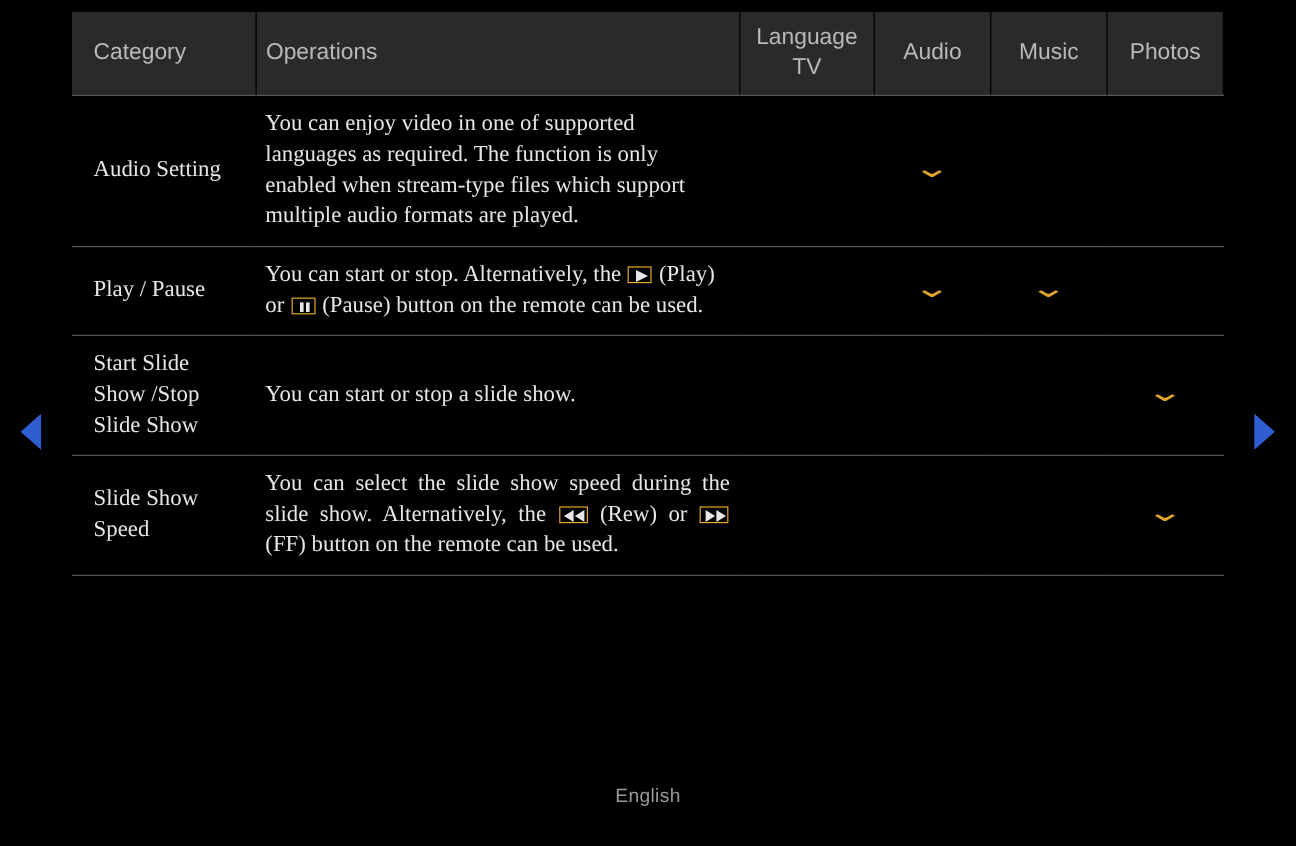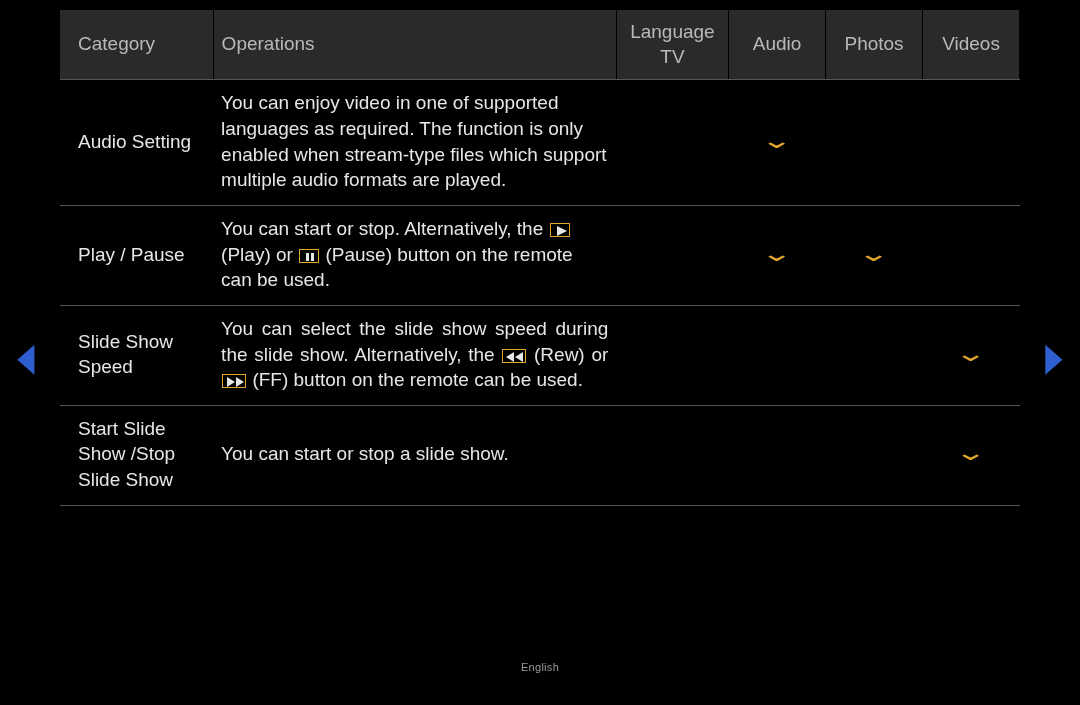--- a/index.html
+++ b/index.html
@@ -42,20 +42,21 @@
   table.maintable thead th:first-child {
     padding-left: 18px;
   }
   table.maintable td {
     font-size: 19px;
     color: #e6e6e6;
     padding: 10px 8px 12px 8px;
     vertical-align: middle;
     border-bottom: 1px solid #555;
     line-height: 1.35;
+    font-family: Liberation Serif, serif;
   }
   table.maintable tbody tr:last-child td {
     border-bottom: 1px solid #555;
   }
   table.maintable thead tr th {
      border-bottom: 1px solid #555;
   }
   col.c-cat   { width: 150px; }
   col.c-ops   { width: 395px; }
   col.c-rec   { width: 110px; }
@@ -110,21 +111,21 @@
     color: #2f5ed0;
     transform: scaleX(0.8) scaleY(1.4);
   }
   .nav-left  { left: 15px; }
   .nav-right { right: 15px; }
   .footer-lang {
     position: absolute;
     left: 0; right: 0;
     bottom: 32px;
     text-align: center;
-    font-size: 11px;
+    font-size: 16px;
     color: #9a9a9a;
     letter-spacing: 0.3px;
   }
 </style>
 </head>
 <body>
 
 <div class="nav-arrow nav-left">◀</div>
 <div class="nav-arrow nav-right">▶</div>
 
@@ -137,22 +138,22 @@
         <col class="c-vid">
         <col class="c-mus">
         <col class="c-pho">
     </colgroup>
     <thead>
       <tr>
         <th>Category</th>
         <th>Operations</th>
         <th class="center">Language TV</th>
         <th class="center">Audio</th>
+        <th class="center">Music</th>
         <th class="center">Photos</th>
-        <th class="center">Videos</th>
       </tr>
     </thead>
     <tbody>
         <tr>
           <td class="cat-cell">Audio Setting</td>
           <td class="ops-cell">You can enjoy video in one of supported languages as required. The function is only enabled when stream-type files which support multiple audio formats are played.</td>
           <td class="check-cell"></td>
           <td class="check-cell"><span class="chev">⌄</span></td>
           <td class="check-cell"></td>
           <td class="check-cell"></td>
@@ -162,40 +163,40 @@
           <td class="ops-cell">You can start or stop. Alternatively, the <span class="remote-icon" style="width:20px;height:14px"><svg width="20" height="14">
                 <polygon points="6,2 6,12 16,7" fill="#e6e6e6"></polygon>
               </svg></span> (Play) or <span class="remote-icon" style="width:20px;height:14px"><svg width="20" height="14">
                 <rect x="6" y="3" width="3" height="8" fill="#e6e6e6"></rect>
                 <rect x="11" y="3" width="3" height="8" fill="#e6e6e6"></rect>
               </svg></span> (Pause) button on the remote can be used.</td>
           <td class="check-cell"></td>
           <td class="check-cell"><span class="chev">⌄</span></td>
           <td class="check-cell"><span class="chev">⌄</span></td>
           <td class="check-cell"></td>
+        </tr>
+        <tr>
+          <td class="cat-cell">Start Slide Show /Stop Slide Show</td>
+          <td class="ops-cell">You can start or stop a slide show.</td>
+          <td class="check-cell"></td>
+          <td class="check-cell"></td>
+          <td class="check-cell"></td>
+          <td class="check-cell"><span class="chev">⌄</span></td>
         </tr>
         <tr>
           <td class="cat-cell">Slide Show Speed</td>
           <td class="ops-cell ops-justify">You can select the slide show speed during the slide show. Alternatively, the <span class="remote-icon" style="width:24px;height:14px"><svg width="24" height="14">
                 <polygon points="11,2 11,12 3,7" fill="#e6e6e6"></polygon>
                 <polygon points="20,2 20,12 12,7" fill="#e6e6e6"></polygon>
               </svg></span> (Rew) or <span class="remote-icon" style="width:24px;height:14px"><svg width="24" height="14">
                 <polygon points="4,2 4,12 12,7" fill="#e6e6e6"></polygon>
                 <polygon points="13,2 13,12 21,7" fill="#e6e6e6"></polygon>
               </svg></span> (FF) button on the remote can be used.</td>
           <td class="check-cell"></td>
           <td class="check-cell"></td>
           <td class="check-cell"></td>
           <td class="check-cell"><span class="chev">⌄</span></td>
         </tr>
-        <tr>
-          <td class="cat-cell">Start Slide Show /Stop Slide Show</td>
-          <td class="ops-cell">You can start or stop a slide show.</td>
-          <td class="check-cell"></td>
-          <td class="check-cell"></td>
-          <td class="check-cell"></td>
-          <td class="check-cell"><span class="chev">⌄</span></td>
-        </tr>
       </tbody>
   </table>
 </div>
 
 <div class="footer-lang">English</div>
 
 </body></html>

